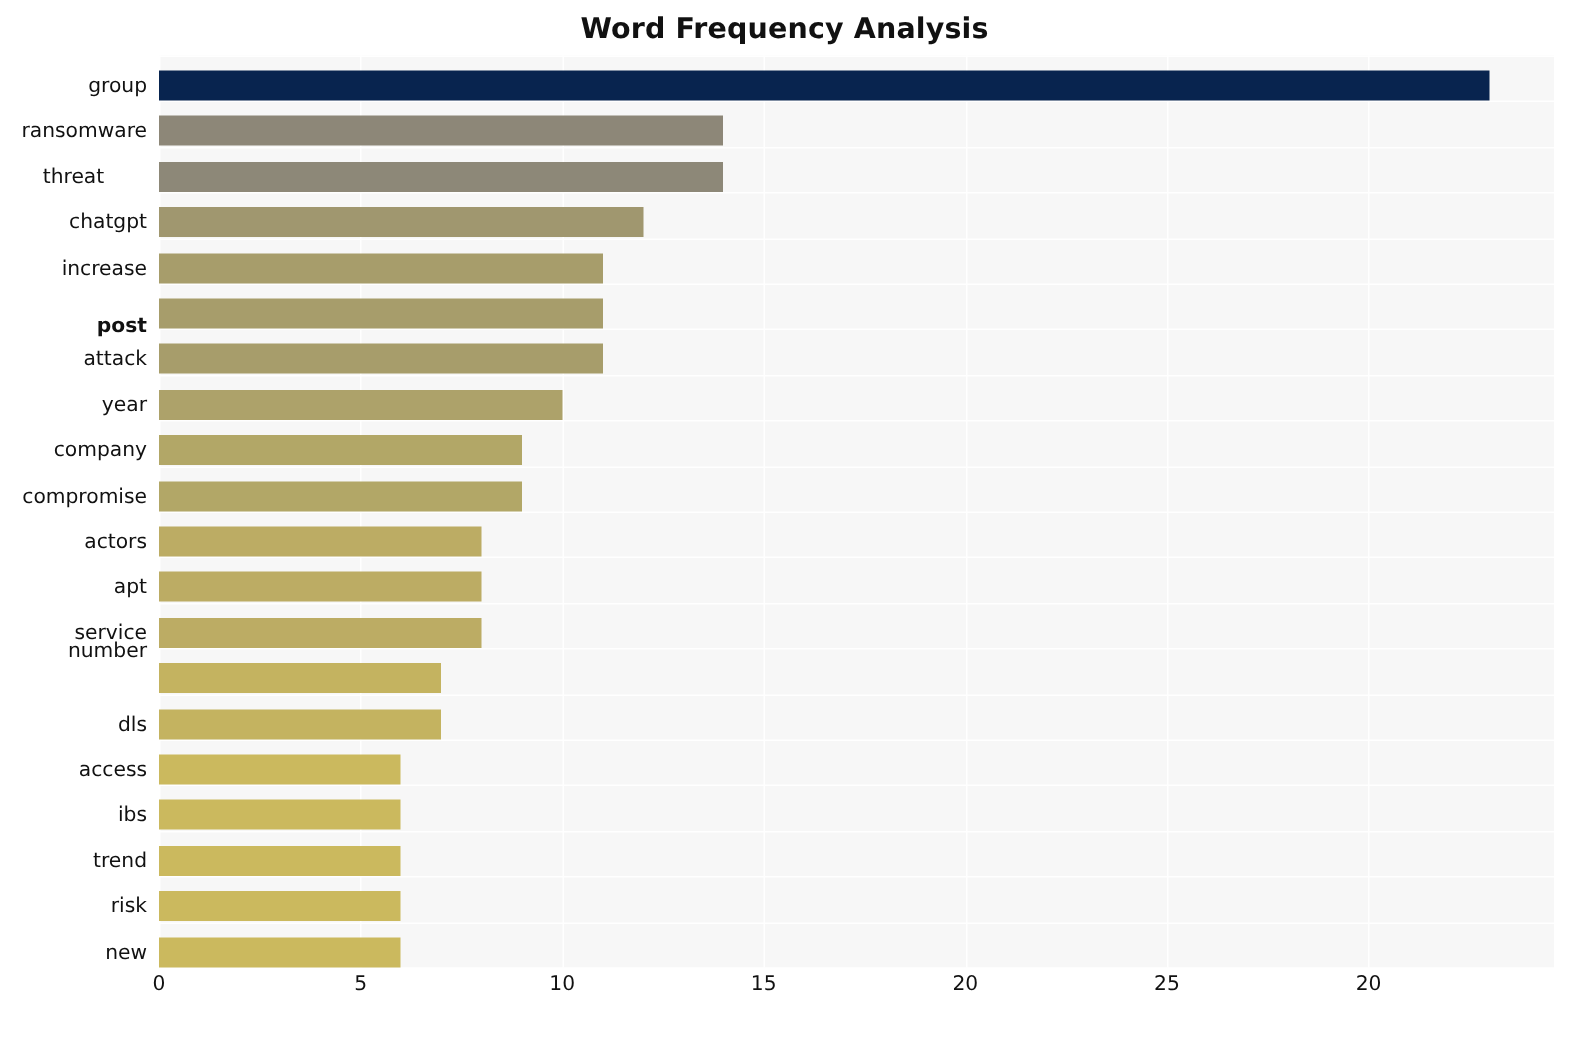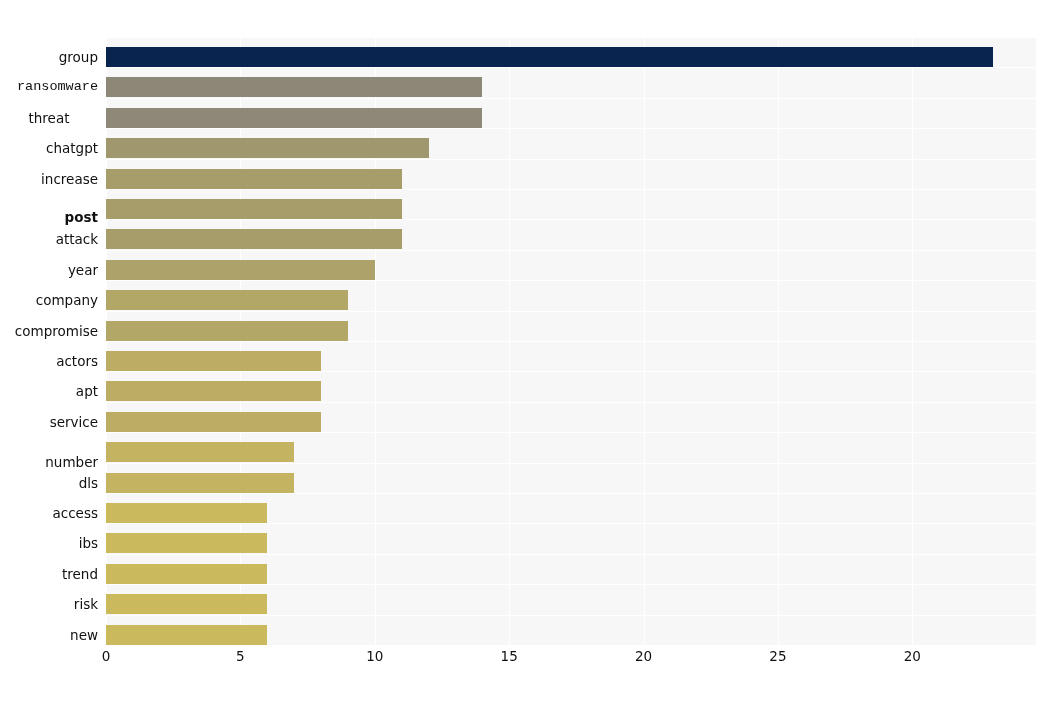--- a/index.html
+++ b/index.html
@@ -117,20 +117,21 @@
     font-size: 13.5px;
     color: #111111;
     line-height: 18px;
   }
 </style>
 </head>
 <body>
 
 <div id="chart-root">
 
+  <div class="chart-title">Word Frequency Analysis</div>
 
   <div class="plot-area">
     <div class="gridlines" id="gridlines">
         <div class="gridline-v" style="left: 0px; background: rgb(255, 255, 255);"></div>
         <div class="gridline-v" style="left: 134.393px; background: rgb(255, 255, 255);"></div>
         <div class="gridline-v" style="left: 268.786px; background: rgb(255, 255, 255);"></div>
         <div class="gridline-v" style="left: 403.179px; background: rgb(255, 255, 255);"></div>
         <div class="gridline-v" style="left: 537.572px; background: rgb(255, 255, 255);"></div>
         <div class="gridline-v" style="left: 671.965px; background: rgb(255, 255, 255);"></div>
         <div class="gridline-v" style="left: 806.358px; background: rgb(255, 255, 255);"></div>
@@ -175,33 +176,33 @@
         <div class="bar" title="access: 6" style="top: 466px; width: 161px; height: 20px; background: rgb(203, 185, 94);"></div>
         <div class="bar" title="ibs: 6" style="top: 496px; width: 161px; height: 20px; background: rgb(203, 185, 94);"></div>
         <div class="bar" title="trend: 6" style="top: 527px; width: 161px; height: 20px; background: rgb(203, 185, 94);"></div>
         <div class="bar" title="risk: 6" style="top: 557px; width: 161px; height: 20px; background: rgb(203, 185, 94);"></div>
         <div class="bar" title="new: 6" style="top: 588px; width: 161px; height: 20px; background: rgb(203, 185, 94);"></div>
       </div>
   </div>
 
   <div class="ylabels" id="ylabels">
       <div class="ytick-label" style="top: 10px;">group</div>
-      <div class="ytick-label" style="top: 40px; font-family: Liberation Mono, monospace;">ransomware</div>
+      <div class="ytick-label" style="top: 40px;">ransomware</div>
       <div class="ytick-label" style="top: 71px; text-align: center;">threat</div>
       <div class="ytick-label" style="top: 101px;">chatgpt</div>
       <div class="ytick-label" style="top: 132px;">increase</div>
       <div class="ytick-label" style="top: 170px; font-weight: bold;">post</div>
       <div class="ytick-label" style="top: 192px;">attack</div>
       <div class="ytick-label" style="top: 223px;">year</div>
       <div class="ytick-label" style="top: 253px;">company</div>
       <div class="ytick-label" style="top: 284px; padding-left: 16px;">compromise</div>
       <div class="ytick-label" style="top: 314px;">actors</div>
       <div class="ytick-label" style="top: 344px;">apt</div>
       <div class="ytick-label" style="top: 375px;">service</div>
-      <div class="ytick-label" style="top: 415px; text-align: right;">number</div>
+      <div class="ytick-label" style="top: 387px; text-align: right;">number</div>
       <div class="ytick-label" style="top: 436px;">dls</div>
       <div class="ytick-label" style="top: 466px;">access</div>
       <div class="ytick-label" style="top: 496px;">ibs</div>
       <div class="ytick-label" style="top: 527px;">trend</div>
       <div class="ytick-label" style="top: 557px;">risk</div>
       <div class="ytick-label" style="top: 588px;">new</div>
     </div>
 
   <div class="xlabels" id="xlabels">
       <div class="xtick-label" style="left: 0px;">0</div>

